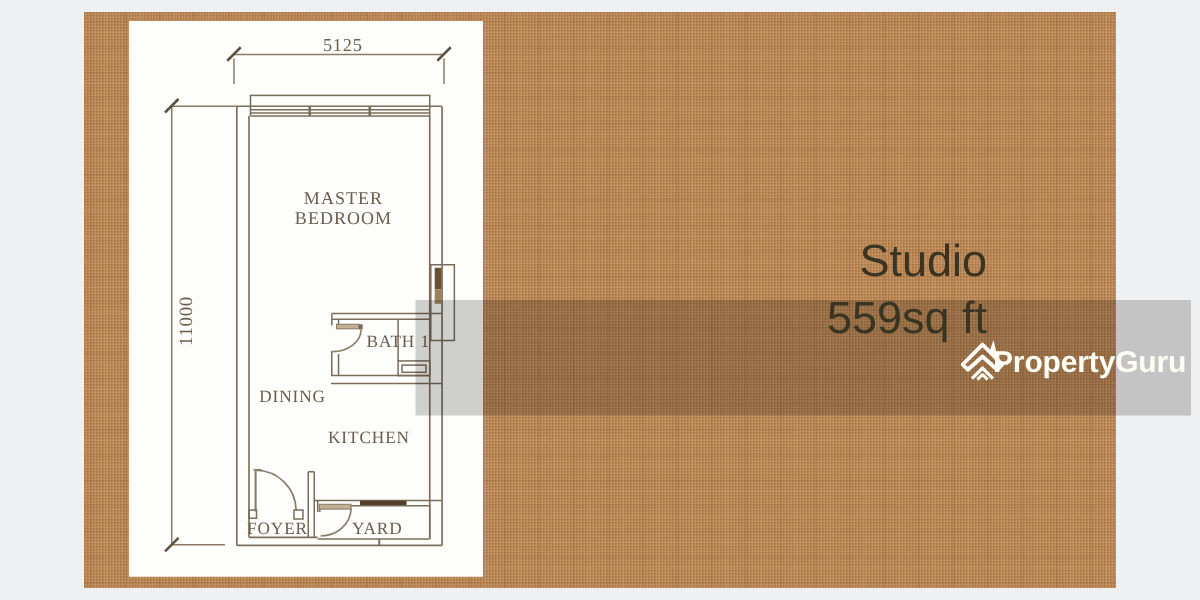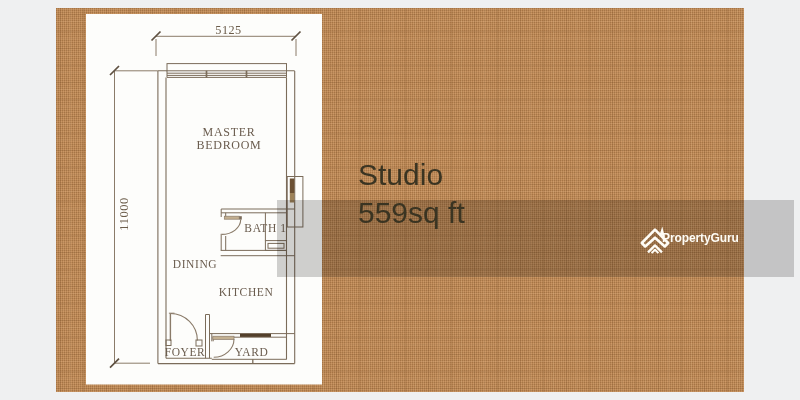--- a/index.html
+++ b/index.html
@@ -151,25 +151,25 @@
       <path d="M234,339 A20.3,18.3 0 0 1 213.7,357.3" stroke="#8a7b69" stroke-width="1.1"></path>
     </g>
 
     <text x="251.5" y="356" font-size="11.5" fill="#6a5c4e" letter-spacing="0.6" text-anchor="middle">YARD</text>
 
     <path d="M252.8,359.3 V363.6" stroke="#7b6c5a" stroke-width="1.3"></path>
   </svg>
 
   <div class="abs" style="left:277px;top:200px;width:517px;height:77px;background:rgba(0,0,0,0.18)"></div>
 
-  <div class="abs" style="left:358px;top:156px;width:300px;text-align:left;color:#3a3422;font-size:30px;line-height:37.5px">Studio<br>559sq ft</div>
+  <div class="abs" style="left:358px;top:156px;width:300px;text-align:right;color:#3a3422;font-size:30px;line-height:37.5px">Studio<br>559sq ft</div>
 
 
   <svg class="abs" style="left:638px;top:224px" width="34" height="34" fill="none">
     <path d="M3.8,19 L17,5.7 L30.2,19 L26.8,22.5 L17,13.7 L7.2,22.5 Z" stroke="#fffdf6" stroke-width="2.6" stroke-linejoin="round"></path>
     <path d="M10,28.4 L17,21.4 L24,28.4" stroke="#fffdf6" stroke-width="2.3" stroke-linejoin="round"></path>
     <path d="M13.6,29.1 L17,25.7 L20.4,29.1" stroke="#fffdf6" stroke-width="2.0" stroke-linejoin="round"></path>
     <path d="M21.8,10 L24.3,2.6 L26.9,13.3 Z" fill="#fffdf6"></path>
   </svg>
 
-  <div class="abs" style="left:662px;top:231px;color:#fffdf6;font-size:12px;font-weight:bold;letter-spacing:-0.1px">PropertyGuru</div>
+  <div class="abs" style="left:662px;top:231px;color:#fffdf6;font-size:20px;font-weight:bold;letter-spacing:-0.1px">PropertyGuru</div>
 
 </div>
 
 </body></html>

